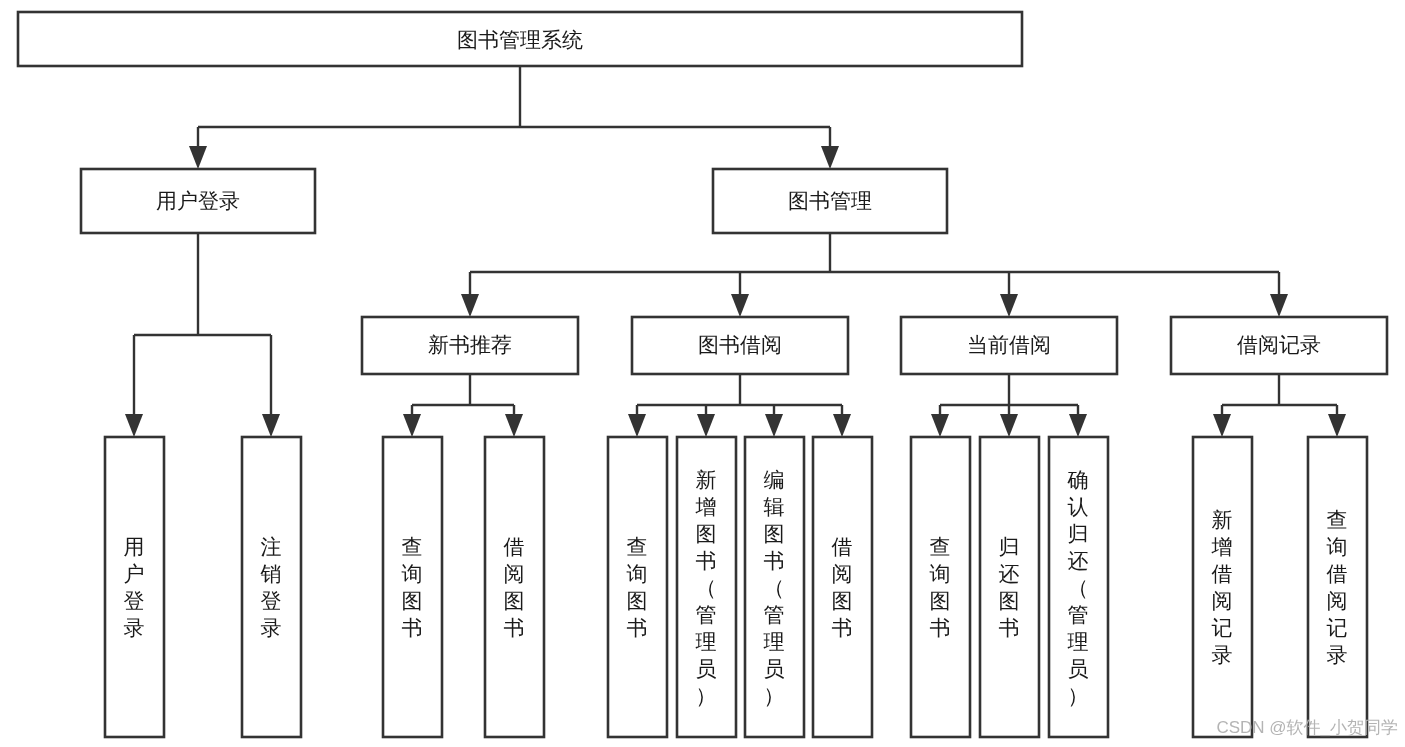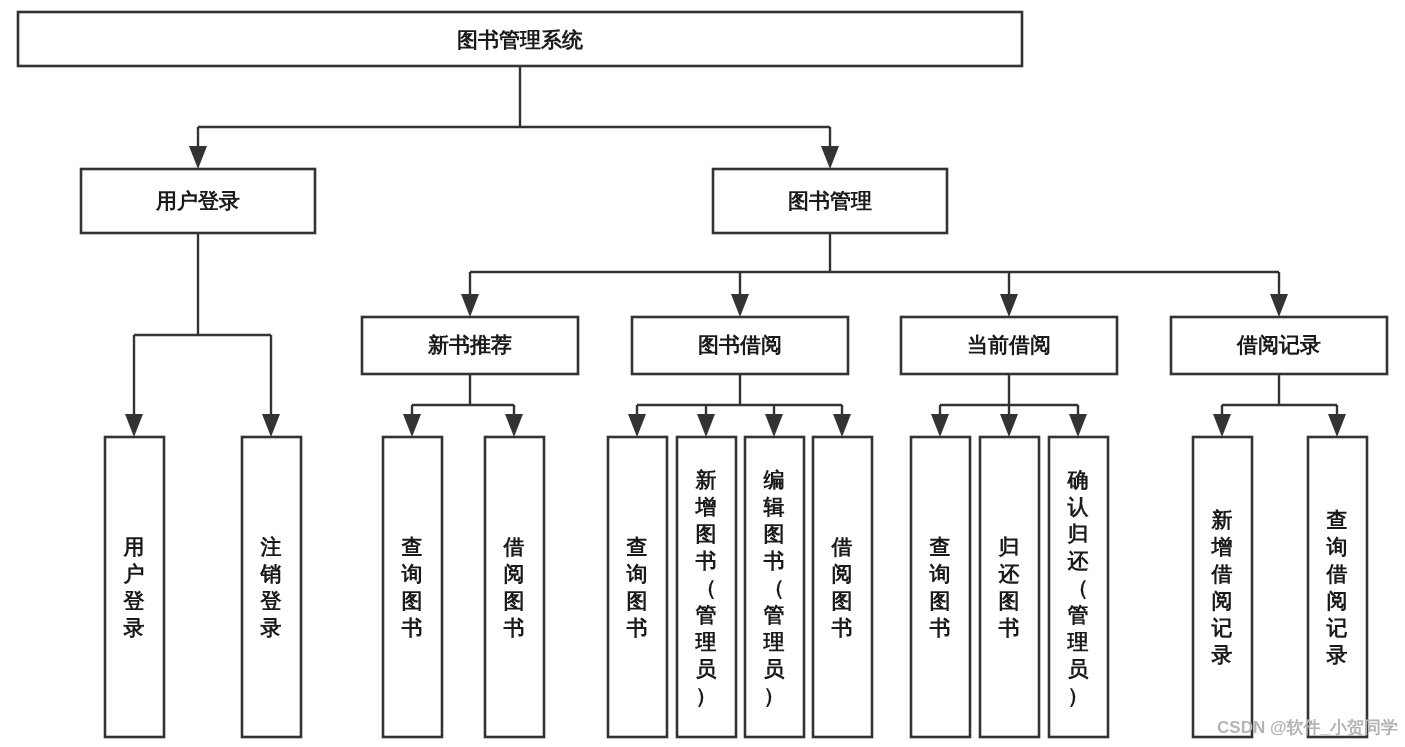--- a/index.html
+++ b/index.html
@@ -11,21 +11,20 @@
     width: 1405px;
     height: 747px;
     font-family: "Liberation Sans", "DejaVu Sans", sans-serif;
     overflow: hidden;
   }
   #diagram-root {
     position: relative;
     width: 1405px;
     height: 747px;
     background: #ffffff;
-    font-weight: bold;
   }
   svg.diagram-svg {
     position: absolute;
     left: 0;
     top: 0;
     width: 1405px;
     height: 747px;
     display: block;
   }
   .node-box {

